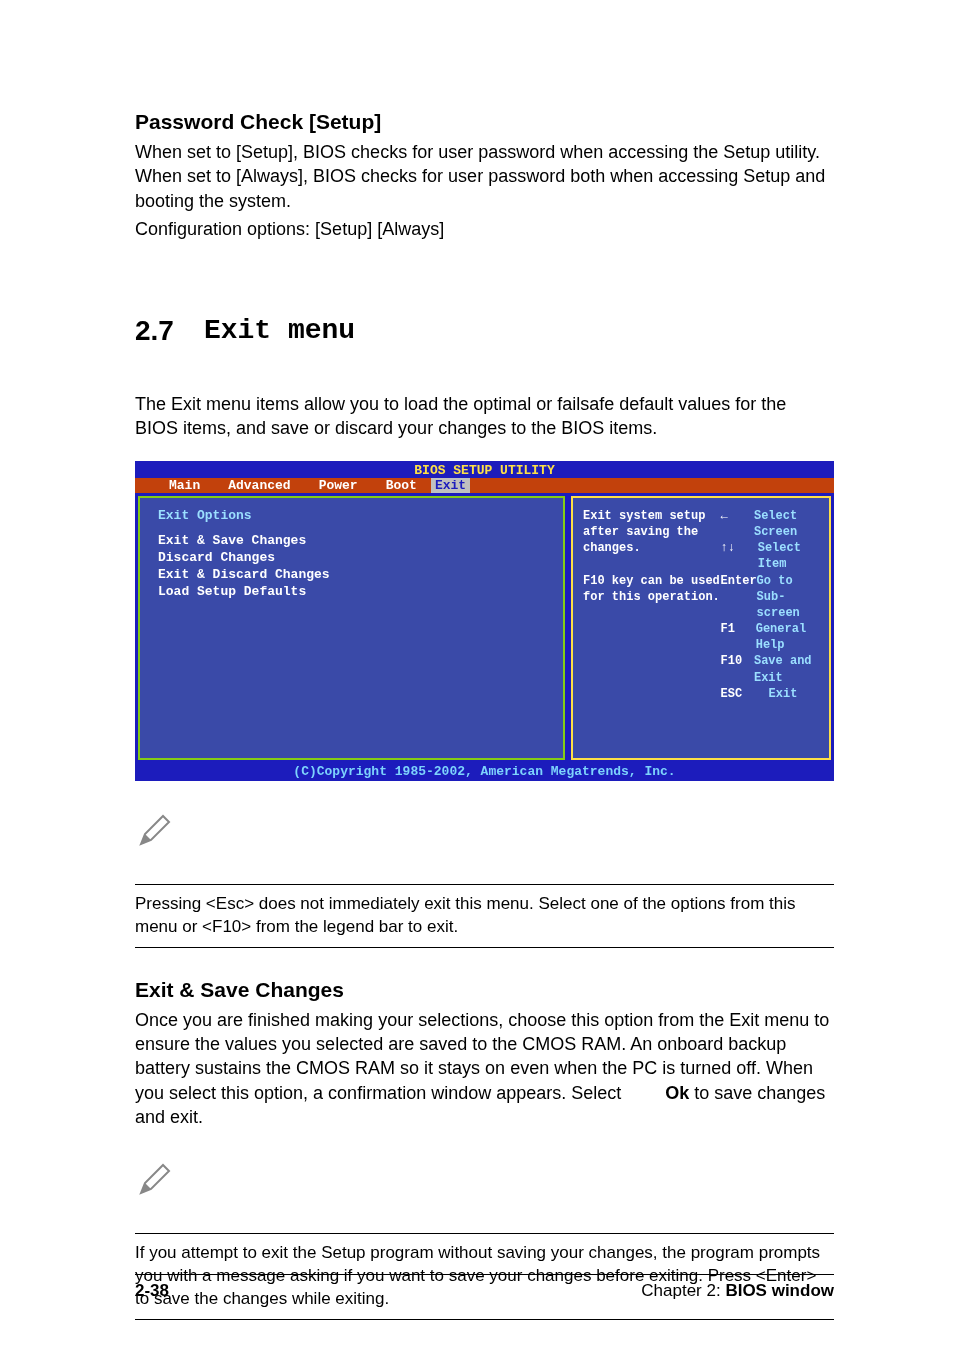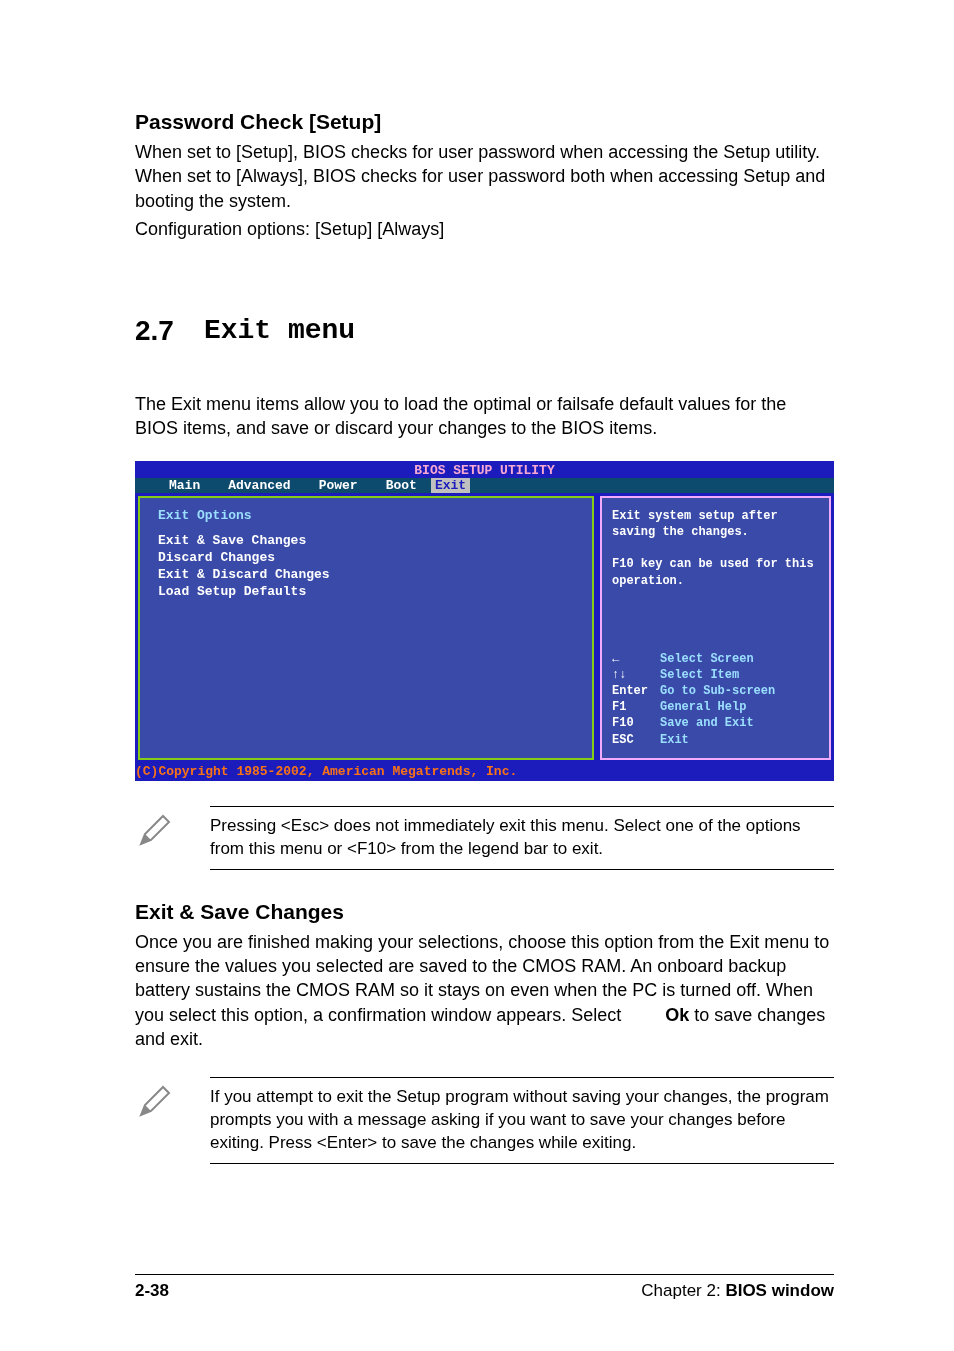--- a/index.html
+++ b/index.html
@@ -41,28 +41,28 @@
       width: 100%;
       background: #1c1cbc;
       font-family: "Courier New", monospace;
       font-size: 13px;
       color: #fff;
       margin-top: 20px;
       margin-bottom: 25px;
     }
     .bios-header {
       background: #1c1cbc;
-      color: #f9a8d4;
+      color: #fde047;
       text-align: center;
       padding: 2px 0 0 0;
       font-weight: bold;
     }
     .bios-tabs {
       display: flex;
-      background: #0c4a6e;
+      background: #c2410c;
       color: #fff;
       padding: 0 20px;
       font-weight: bold;
     }
     .bios-tab {
       padding: 0 14px;
     }
     .bios-tab.selected {
       background: #c0c0c0;
       color: #1c1cbc;
@@ -82,53 +82,54 @@
       font-weight: bold;
     }
     .bios-left .opt-title {
       color: #9bdfff;
       margin-bottom: 10px;
     }
     .bios-left .opt {
       margin-bottom: 2px;
     }
     .bios-right {
-      width: 231px;
+      width: 260px;
       background: #3a4aa8;
-      border: 2px solid #f0abfc;
+      border: 2px solid #fde047;
       margin: 3px;
       padding: 10px 10px;
       color: #fff;
       font-size: 12px;
       line-height: 1.35;
       display: flex;
-      flex-direction: column;
+      flex-direction: row;
       justify-content: space-between;
     }
     .bios-right .help1 {
       font-weight: bold;
     }
     .bios-right .help2 {
       font-weight: bold;
     }
     .bios-right .help2 .row { display: flex; }
     .bios-right .help2 .kcol { width: 48px; }
     .bios-right .help2 .vcol { color: #9bdfff; }
     .bios-footer {
       background: #1c1cbc;
-      color: #f97316;
-      text-align: left;
+      color: #7dd3fc;
+      text-align: center;
       font-weight: bold;
       padding: 1px 0 2px 0;
     }
     .note-block {
       display: flex;
       gap: 30px;
       align-items: flex-start;
       margin-bottom: 30px;
+      flex-direction: column;
     }
     .note-icon {
       width: 45px;
       flex-shrink: 0;
       padding-top: 4px;
     }
     .note-text-wrap {
       flex: 1;
       border-top: 1px solid #000;
       border-bottom: 1px solid #000;

